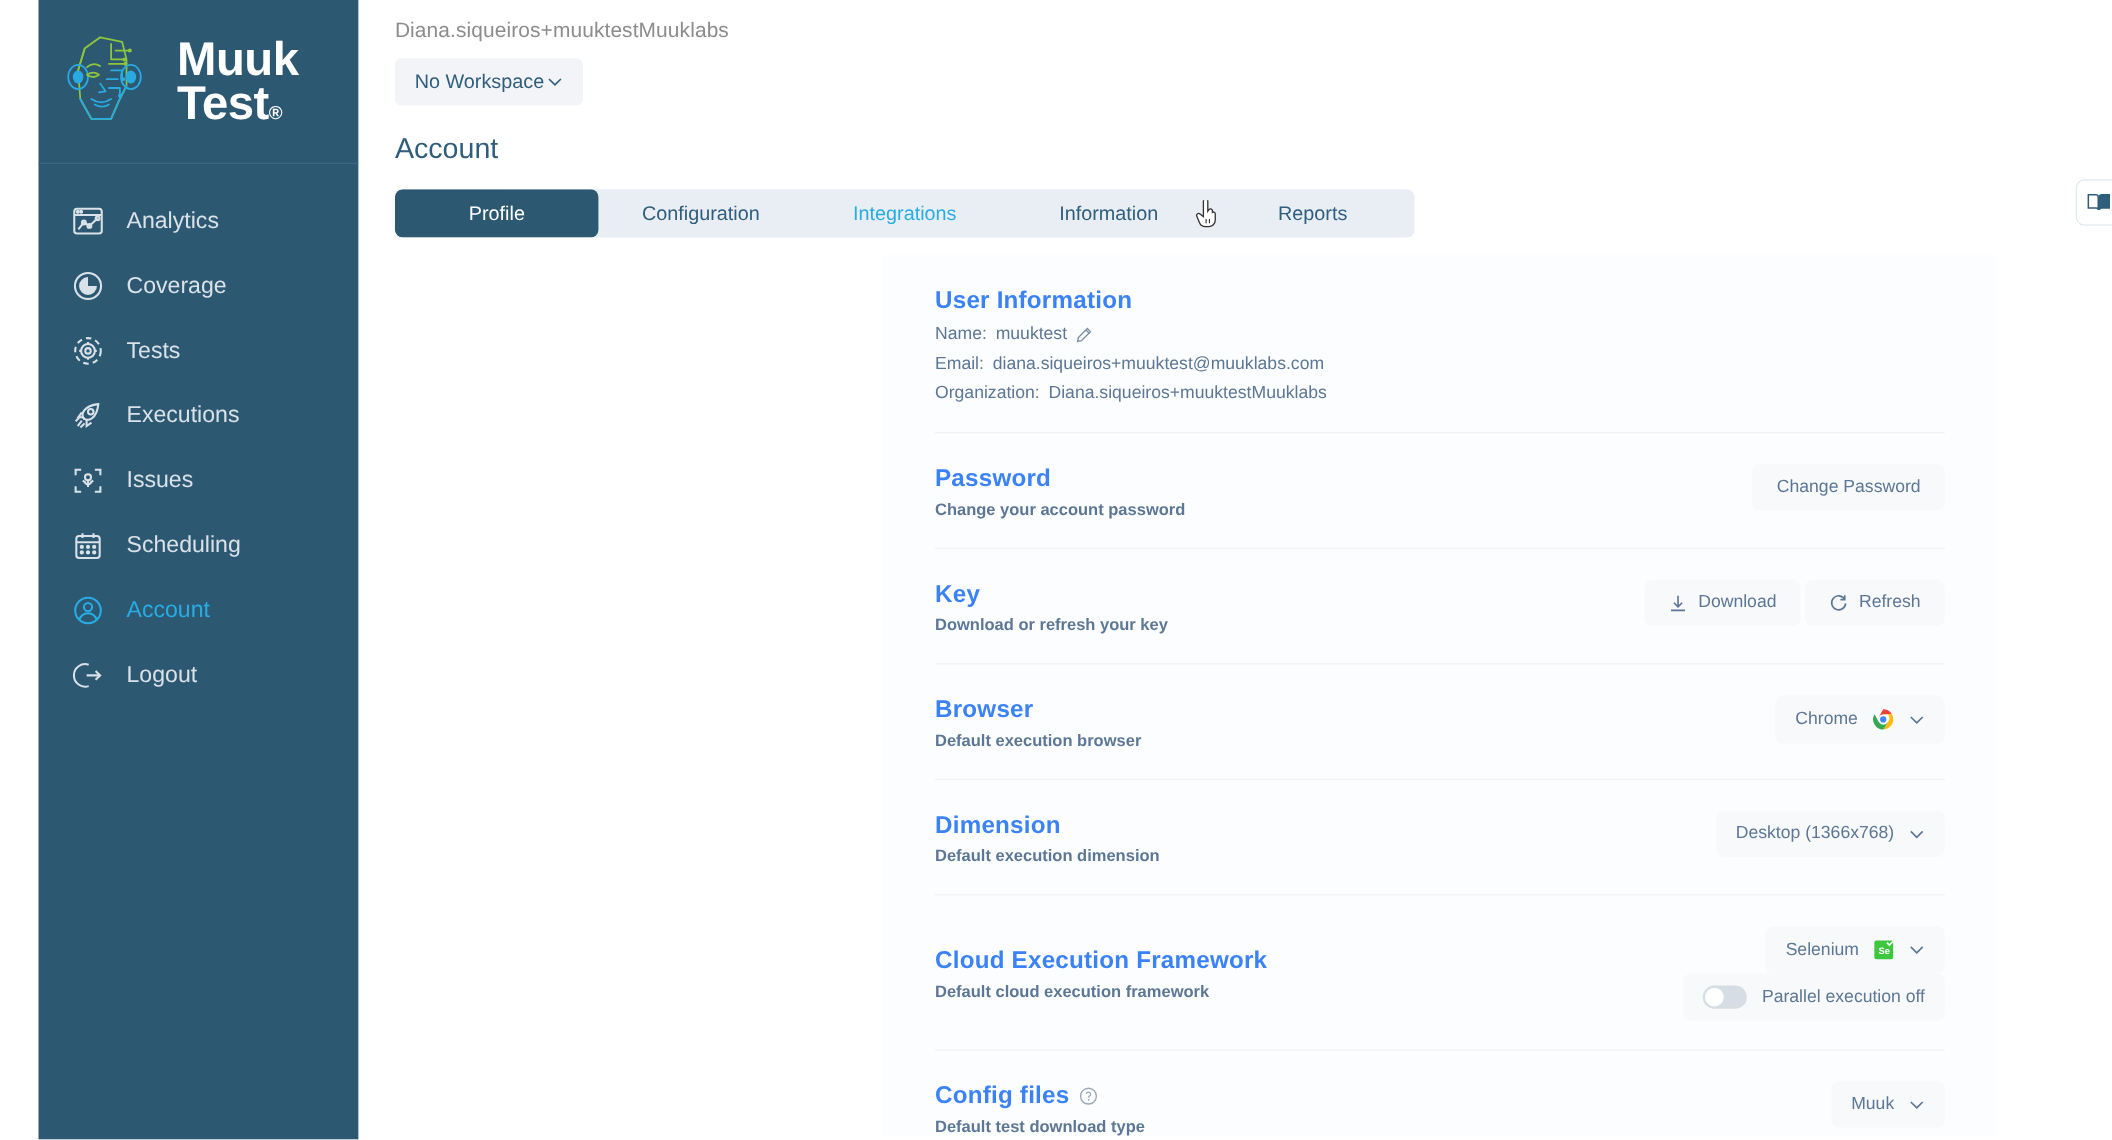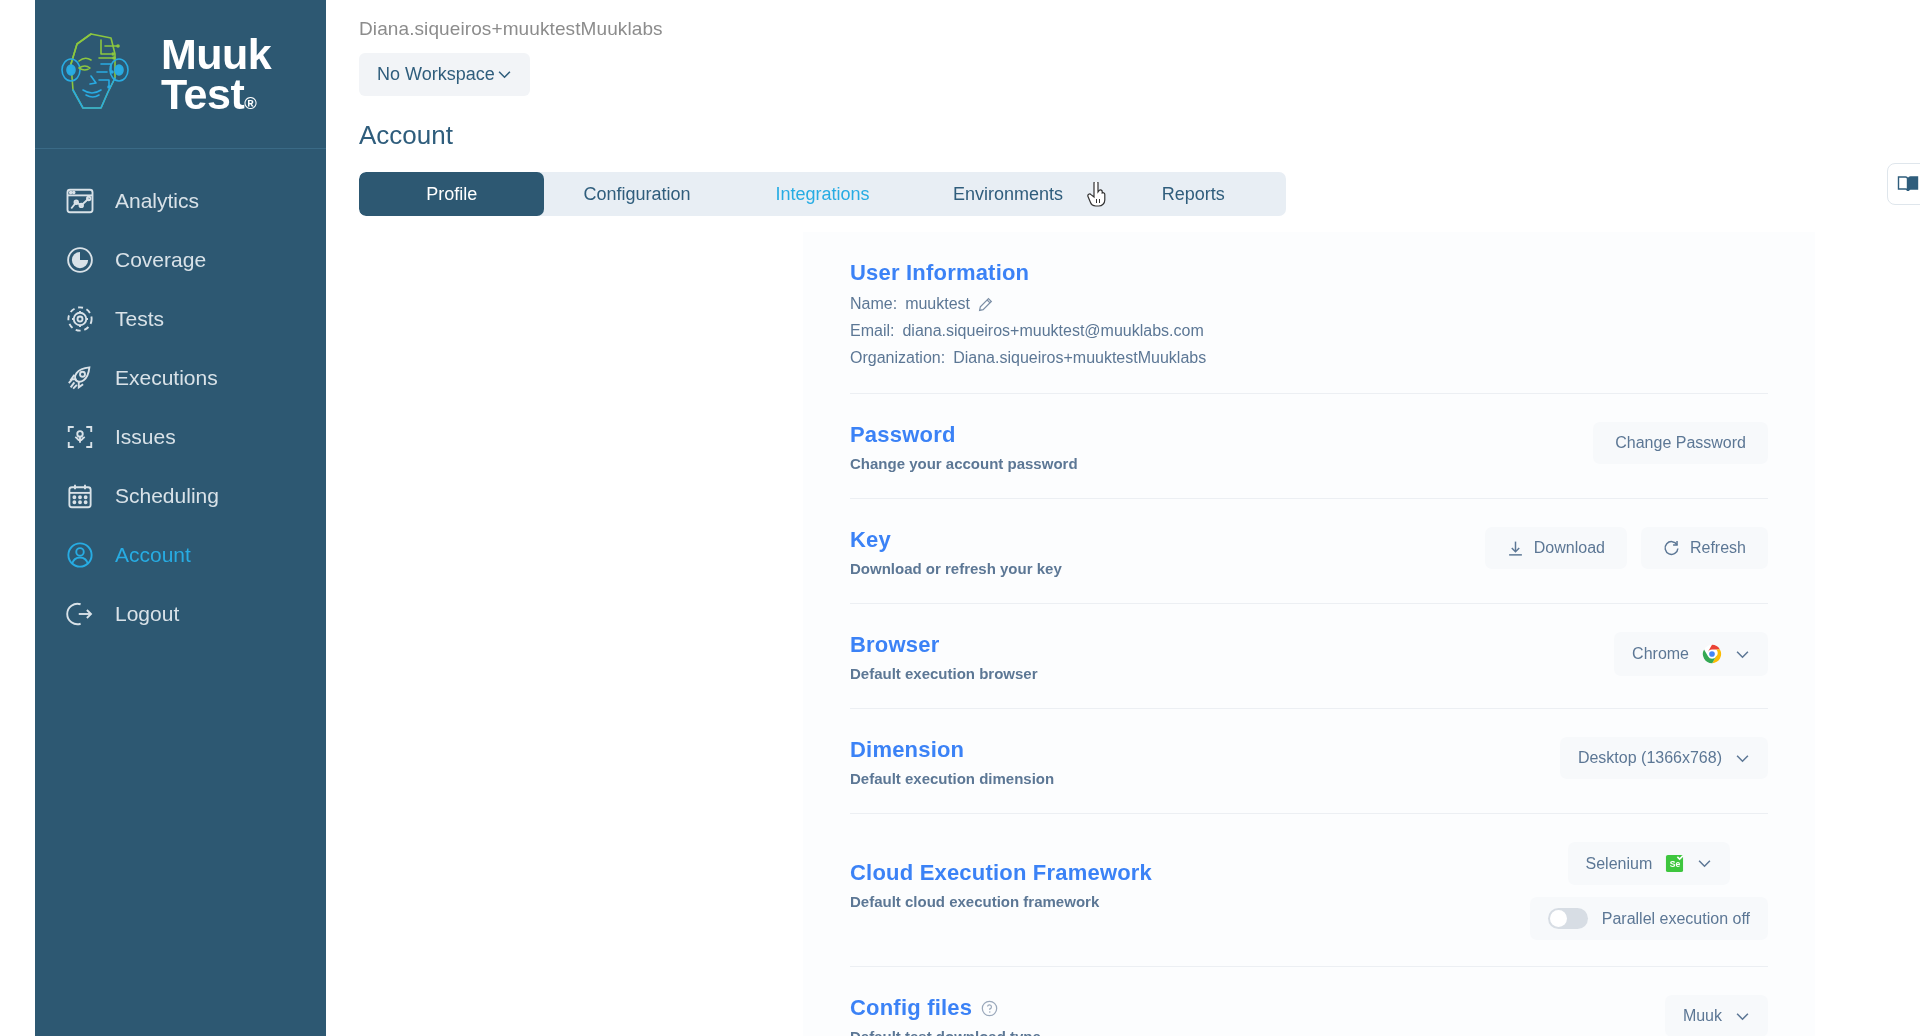--- a/index.html
+++ b/index.html
@@ -109,29 +109,29 @@
   .kv .v { color: #5c7795; }
   .pencil { width: 15px; height: 15px; display: block; }
 
   .btn {
     background: #f7f9fb; border: none; border-radius: 7px;
     color: #5c7795; font-size: 16px; font-family: "Liberation Sans", sans-serif;
     padding: 12px 22px; cursor: pointer; display: inline-flex;
     align-items: center; gap: 10px; white-space: nowrap;
   }
   .btn .bico { width: 17px; height: 17px; display: block; }
-  .btn-group { display: flex; gap: 14px; }
+  .btn-group { display: flex; gap: 4px; }
 
   .ddown {
     background: #f7f9fb; border: none; border-radius: 7px;
     color: #5c7795; font-size: 16px; font-family: "Liberation Sans", sans-serif;
     padding: 12px 18px; cursor: pointer; display: inline-flex;
     align-items: center; gap: 13px; white-space: nowrap;
   }
-  .right-stack { display: flex; flex-direction: column; align-items: center; gap: 12px; }
+  .right-stack { display: flex; flex-direction: column; align-items: flex-end; }
 
   .toggle-row {
     background: #f7f9fb; border-radius: 7px; padding: 11px 18px;
     display: inline-flex; align-items: center; gap: 14px; cursor: pointer;
   }
   .toggle {
     width: 40px; height: 21px; border-radius: 11px; background: #d7dde4;
     position: relative; flex: none;
   }
   .toggle .knob {
@@ -309,21 +309,21 @@
       <div class="tab active">
           <span>Profile</span>
         </div>
       <div class="tab">
           <span>Configuration</span>
         </div>
       <div class="tab hover">
           <span>Integrations</span>
         </div>
       <div class="tab">
-          <span>Environments</span>
+          <span>Information</span>
         </div>
       <div class="tab">
           <span>Reports</span>
         </div>
     </div>
 
     <svg class="cursor-ico" viewBox="0 0 24 28">
       <path d="M8 1 a2 2 0 0 1 4 0 v9 l1.2 -1.6 a1.8 1.8 0 0 1 3 1.6 l0 1 a1.7 1.7 0 0 1 2.6 1.5 v5.5 a6 6 0 0 1 -6 6 h-3 a6 6 0 0 1 -5.5 -4 l-2.3 -5.5 a1.8 1.8 0 0 1 3 -1.9 L8 15 Z" fill="#ffffff" stroke="#333333" stroke-width="1.2"></path>
       <line x1="10.5" y1="17" x2="10.5" y2="21" stroke="#333333" stroke-width="1"></line>
       <line x1="13.5" y1="17" x2="13.5" y2="21" stroke="#333333" stroke-width="1"></line>

